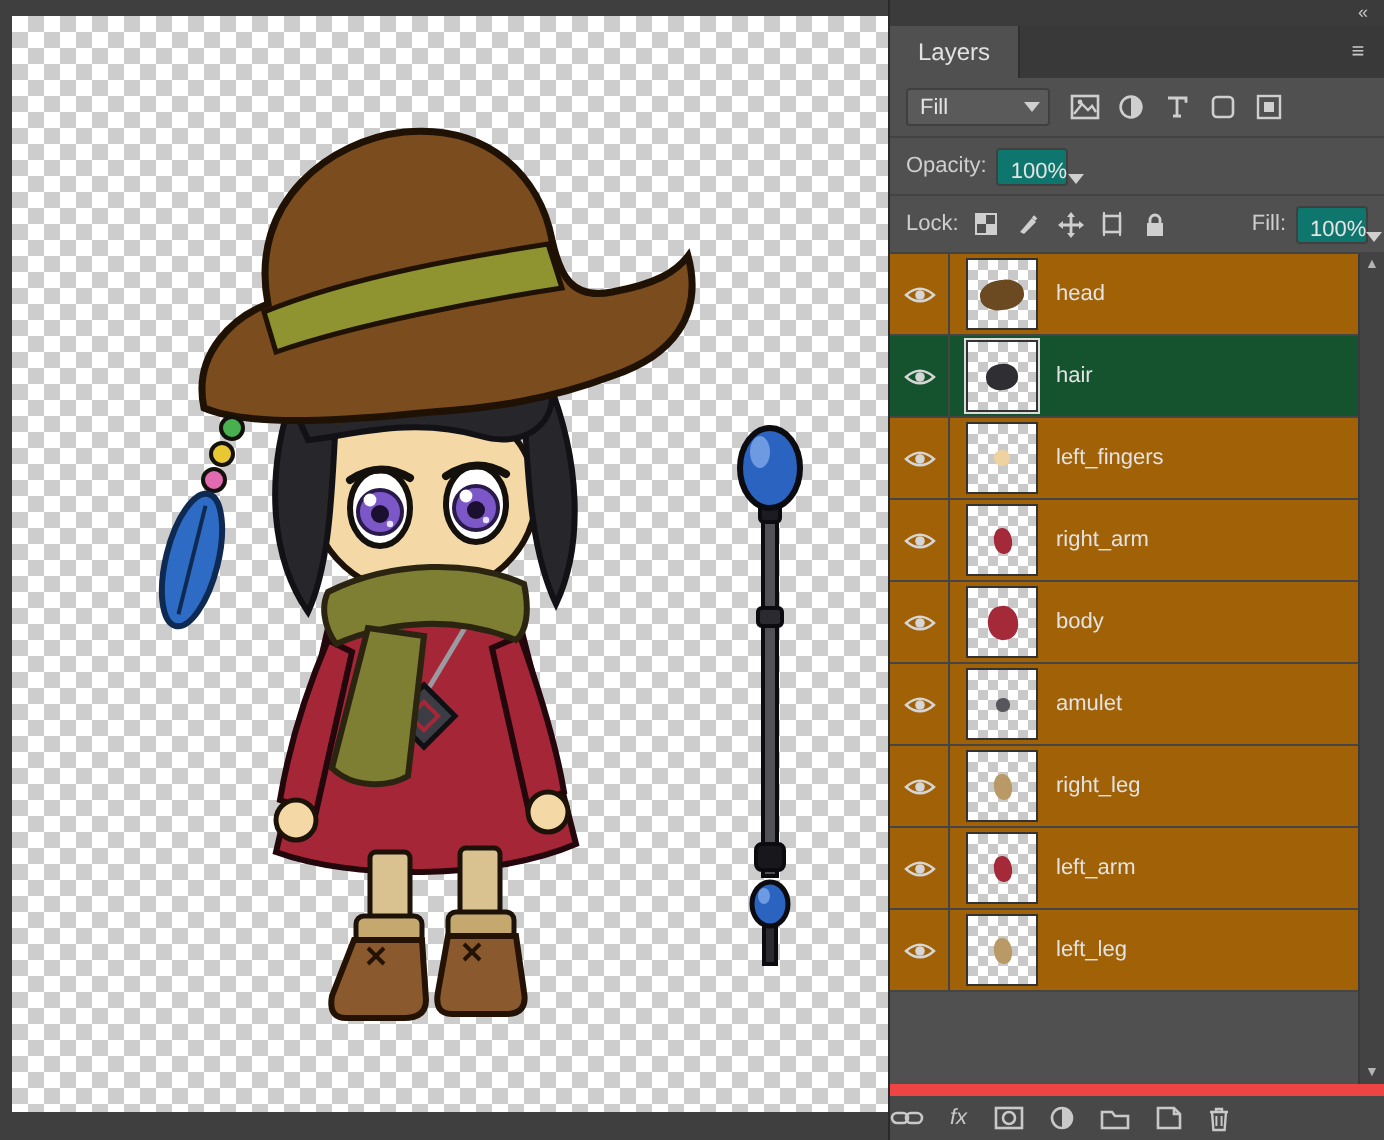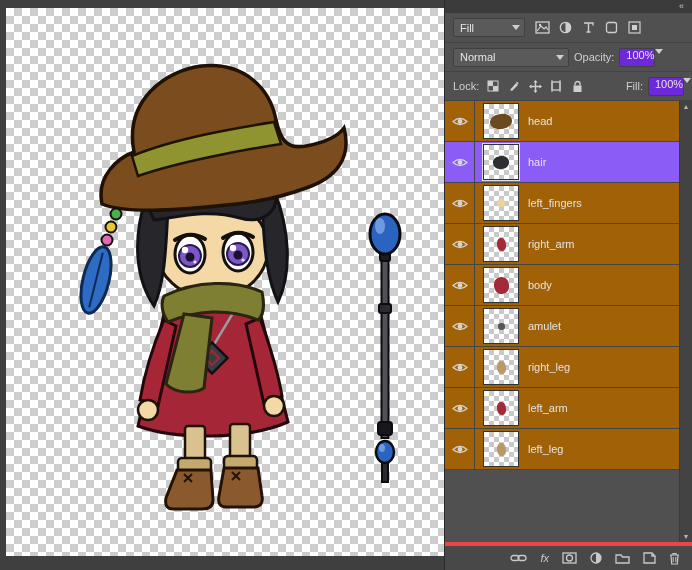--- a/index.html
+++ b/index.html
@@ -70,22 +70,22 @@
     padding: 0 4px 0 6px; color: #e4e4e4; gap: 6px;
   }
   .dd-kind { width: 72px; }
   .dd-blend { width: 116px; }
   .chev {
     width: 0; height: 0; margin-left: auto;
     border-left: 4px solid transparent; border-right: 4px solid transparent;
     border-top: 5px solid #cfcfcf;
   }
   .valbox {
-    background: #6d28d9; border: 1px solid #404040; border-radius: 2px;
-    height: 19px; width: 36px; display: flex; align-items: flex-start;
+    background: #0f766e; border: 1px solid #404040; border-radius: 2px;
+    height: 19px; width: 36px; display: flex; align-items: flex-end;
     padding: 0 3px 0 6px; color: #e4e4e4;
   }
   .lbl { color: #cfcfcf; text-align: right; }
 
   .icon-btn {
     width: 21px; height: 19px; display: flex; align-items: center; justify-content: center;
     border-radius: 2px;
   }
   .icon-btn svg { display: block; }
   .filter-group { display:flex; gap:2px; margin-left: 2px; }
@@ -95,21 +95,21 @@
   
   .layer-list {
     flex: 1; overflow: hidden; position: relative; background: #505050;
   }
   .rows { position:absolute; left:0; top:0; right:13px; }
   .layer-row {
     height: 41px; display: flex; align-items: center;
     border-bottom: 1px solid #454545;
     background: #a16207;
   }
-  .layer-row.selected { background: #8b5cf6; }
+  .layer-row.selected { background: #14532d; }
   .eye-cell {
     width: 30px; height: 100%; flex: none;
     display: flex; align-items: center; justify-content: center;
     border-right: 1px solid #454545;
   }
   .thumb {
     width: 36px; height: 36px; flex: none; margin: 0 9px 0 8px;
     background-color: #ffffff;
     background-image:
       linear-gradient(45deg, #c9c9c9 25%, transparent 25%, transparent 75%, #c9c9c9 75%),
@@ -125,22 +125,22 @@
 
   .scrollbar {
     position: absolute; right: 0; top: 0; bottom: 0; width: 13px;
     background: #434343; border-left: 1px solid #3a3a3a;
     display: flex; flex-direction: column; justify-content: space-between;
     align-items: center; padding: 2px 0; color: #b5b5b5; font-size: 7px;
   }
 
   
   .bottom-bar {
-    height: 28px; background: #484848; border-top: 4px solid #ef4444;
-    display: flex; align-items: center; justify-content: flex-end;
+    height: 28px; background: #484848; border-top: 6px solid #ef4444;
+    display: flex; align-items: center; 
     gap: 13px; padding-right: 12px;
   }
   .bottom-bar .b-icon { display:flex; align-items:center; justify-content:center; }
   .fx-label { color: #c9c9c9; font-size: 11px; font-style: italic; }
 </style>
 </head>
 <body>
 
 <div class="workspace">
   <div class="canvas">
@@ -223,20 +223,25 @@
     </svg>
   </div>
 </div>
 
 <div class="panel">
 
   <div class="panel-strip">
     <span>«</span>
   </div>
 
+  <div class="tab-bar">
+    <div class="tab">Layers</div>
+    <div class="spacer"></div>
+    <div class="panel-menu">≡</div>
+  </div>
 
   <div class="ctl-row row-kind">
     <div class="dropdown dd-kind">
       <span>Fill</span>
       <span class="chev"></span>
     </div>
     <div class="filter-group">
       <div class="icon-btn">
         <svg width="15" height="13" viewBox="0 0 15 13">
             <rect x="1" y="1" width="13" height="11" fill="none" stroke="#cfcfcf" stroke-width="1.3"></rect>
@@ -263,24 +268,20 @@
       <div class="icon-btn">
         <svg width="13" height="13" viewBox="0 0 13 13">
             <rect x="1" y="1" width="11" height="11" fill="none" stroke="#cfcfcf" stroke-width="1.2"></rect>
             <rect x="4" y="4" width="5" height="5" fill="#cfcfcf"></rect>
           </svg>
       </div>
     </div>
   </div>
 
   <div class="ctl-row row-blend">
-    <div class="dropdown dd-blend">
-      <span>Normal</span>
-      <span class="chev"></span>
-    </div>
     <span class="lbl">Opacity:</span>
     <div class="valbox">
       <span>100%</span>
       <span class="chev"></span>
     </div>
   </div>
 
   <div class="ctl-row row-lock">
     <span class="lbl">Lock:</span>
     <div class="lock-group">

